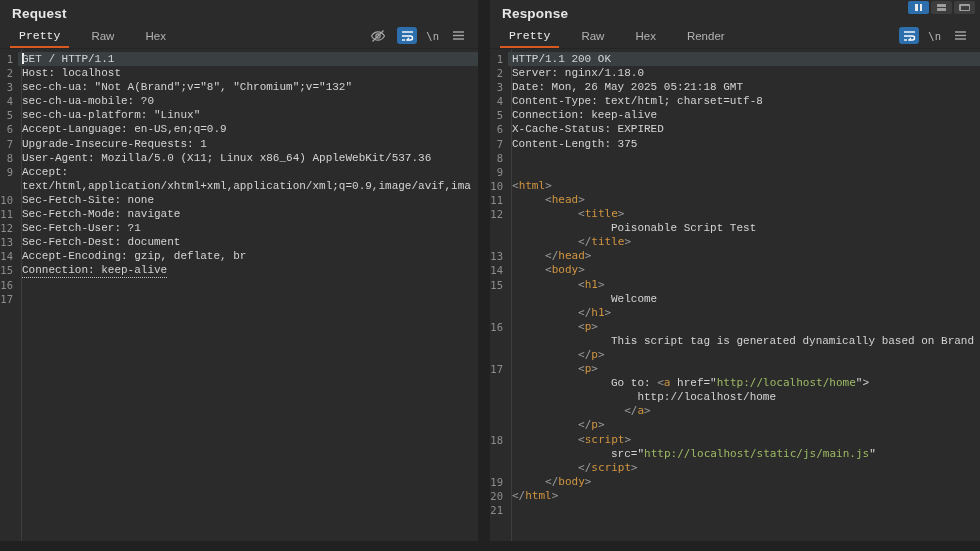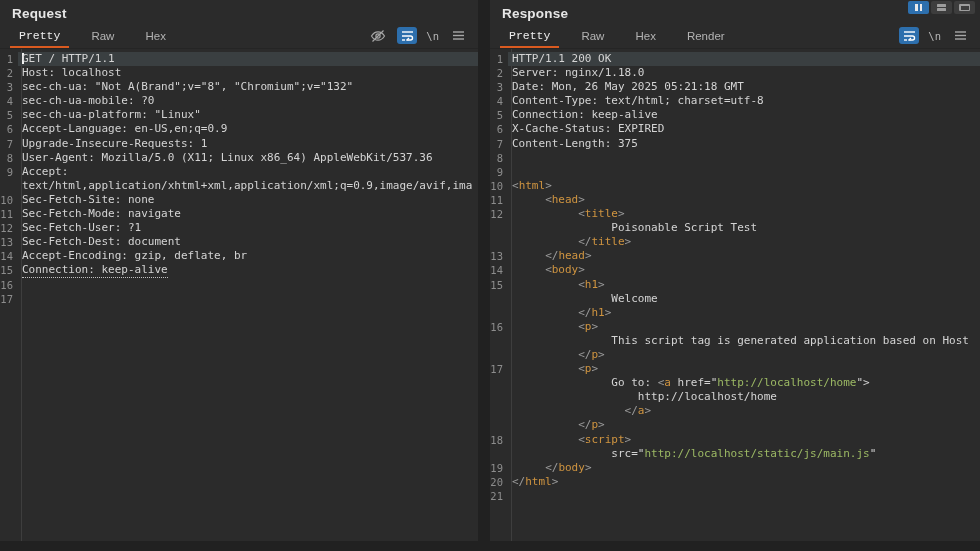--- a/index.html
+++ b/index.html
@@ -23,21 +23,21 @@
   .toolbtn { display:flex; align-items:center; justify-content:center; width:20px; height:17px; border-radius:3px; cursor:pointer; }
   .toolbtn.blue { background:#2d6fad; }
   .nl-label { color:#b5b5b5; font-size:10.5px; font-family:"DejaVu Sans Mono", monospace; cursor:pointer; }
 
   .editor { position:relative; height:494px; font-family:"DejaVu Sans Mono", monospace; font-size:11px; line-height:14.1px; padding-top:3px; }
   .editor::before { content:""; position:absolute; left:21px; top:0; bottom:0; width:1px; background:#3e3e3e; }
   .row { display:flex; min-height:14.1px; position:relative; }
   .ln  { width:18px; flex:none; text-align:right; color:#8d8d8d; font-size:10.5px; padding-right:5px; }
   .txt { flex:1; white-space:pre; padding-left:4px; color:#d4d4d4; }
   .row.hl .txt { background:#3a3f41; }
-  .sg.t   { color:#d4d4d4; }
+  .sg.t   { color:#d4d4d4;font-family:Liberation Mono, monospace; }
   .sg.tag { color:#cf9440; }
   .sg.pun { color:#9b9b9b; }
   .sg.str { color:#9cb964; }
   .sg.u   { border-bottom:1px dotted #c2c2c2; padding-bottom:1px; }
   .caret { display:inline-block; width:1.5px; height:11px; background:#f0f0f0; vertical-align:-1.5px; margin-right:-1.5px; }
 
   .layout-controls { position:absolute; top:1px; right:5px; display:flex; gap:2px; z-index:5; }
   .layoutbtn { width:21px; height:13px; border-radius:2px; background:#3d3d3d; display:flex; align-items:center; justify-content:center; gap:2px; cursor:pointer; }
   .layoutbtn.active { background:#2d6fad; }
   .pbar { width:2.5px; height:7px; background:#eaeaea; }
@@ -282,21 +282,21 @@
         <div class="row">
           <span class="ln"></span>
           <span class="txt"><span class="sg t">          </span><span class="sg pun">&lt;/</span><span class="sg tag">h1</span><span class="sg pun">&gt;</span></span>
         </div>
         <div class="row">
           <span class="ln">16</span>
           <span class="txt"><span class="sg t">          </span><span class="sg pun">&lt;</span><span class="sg tag">p</span><span class="sg pun">&gt;</span></span>
         </div>
         <div class="row">
           <span class="ln"></span>
-          <span class="txt"><span class="sg t">               This script tag is generated application based on Host</span></span>
+          <span class="txt"><span class="sg t">               This script tag is generated dynamically based on Brand</span></span>
         </div>
         <div class="row">
           <span class="ln"></span>
           <span class="txt"><span class="sg t">          </span><span class="sg pun">&lt;/</span><span class="sg tag">p</span><span class="sg pun">&gt;</span></span>
         </div>
         <div class="row">
           <span class="ln">17</span>
           <span class="txt"><span class="sg t">          </span><span class="sg pun">&lt;</span><span class="sg tag">p</span><span class="sg pun">&gt;</span></span>
         </div>
         <div class="row">
@@ -317,20 +317,24 @@
         </div>
         <div class="row">
           <span class="ln">18</span>
           <span class="txt"><span class="sg t">          </span><span class="sg pun">&lt;</span><span class="sg tag">script</span><span class="sg pun">&gt;</span></span>
         </div>
         <div class="row">
           <span class="ln"></span>
           <span class="txt"><span class="sg t">               src="</span><span class="sg str">http://localhost/static/js/main.js</span><span class="sg t">"</span></span>
         </div>
         <div class="row">
+          <span class="ln"></span>
+          <span class="txt"><span class="sg t">          </span><span class="sg pun">&lt;/</span><span class="sg tag">script</span><span class="sg pun">&gt;</span></span>
+        </div>
+        <div class="row">
           <span class="ln">19</span>
           <span class="txt"><span class="sg t">     </span><span class="sg pun">&lt;/</span><span class="sg tag">body</span><span class="sg pun">&gt;</span></span>
         </div>
         <div class="row">
           <span class="ln">20</span>
           <span class="txt"><span class="sg pun">&lt;/</span><span class="sg tag">html</span><span class="sg pun">&gt;</span></span>
         </div>
         <div class="row">
           <span class="ln">21</span>
           <span class="txt"></span>

